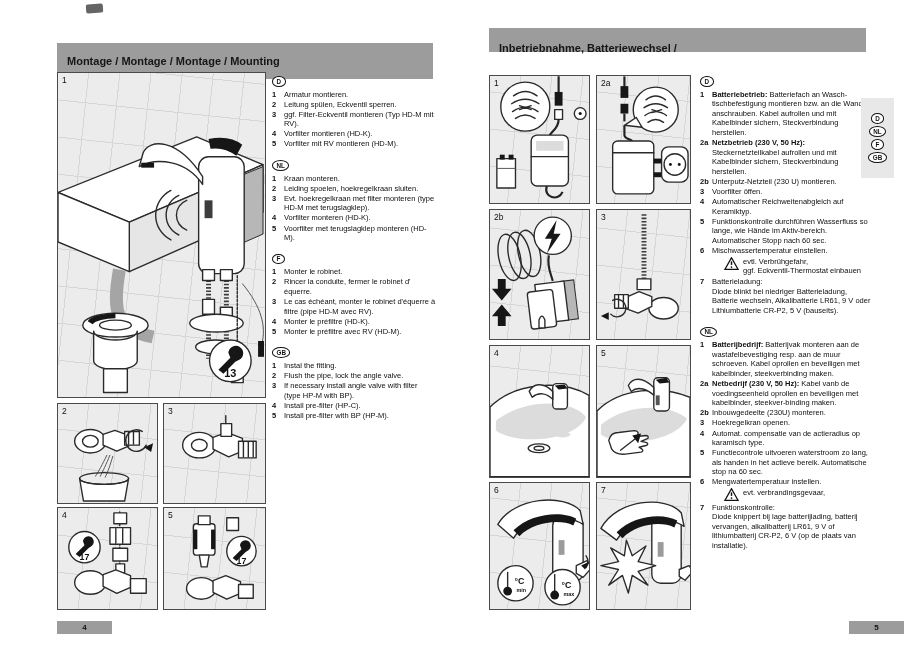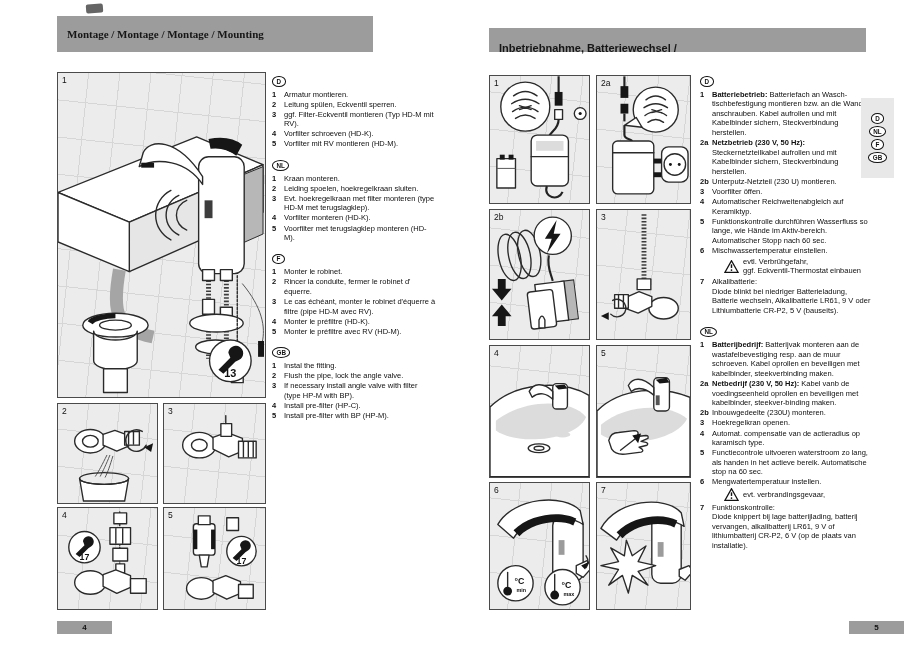--- a/index.html
+++ b/index.html
@@ -2,37 +2,37 @@
 <html><head>
 <meta charset="utf-8">
 <style>
   html,body{margin:0;padding:0;background:#fff;}
   .stage{position:relative;width:920px;height:669px;background:#ffffff;overflow:hidden;
          font-family:"Liberation Sans",sans-serif;color:#101010;}
   .corner-mark{position:absolute;left:86px;top:4px;width:17px;height:9px;background:#4a4a4a;
          border-radius:2px;transform:rotate(-4deg);opacity:.85;}
   .bar{position:absolute;background:#9c9c9c;color:#161616;font-weight:700;font-size:11px;
        padding-left:10px;box-sizing:border-box;}
-  .bar-left{left:57px;top:16px;width:316px;height:36px;line-height:36px;font-family:Liberation Serif, serif;}
+  .bar-left{left:57px;top:43px;width:376px;height:36px;line-height:36px;}
   .bar-right{left:489px;top:28px;width:377px;height:24px;padding-top:14px;line-height:13.5px;}
   .fig{position:absolute;background-color:#ececec;border:1px solid #4a4a4a;box-sizing:border-box;
        overflow:hidden;
        background-image:repeating-linear-gradient(96deg,transparent 0 30px,#d6d6d6 30px 31px),
                         repeating-linear-gradient(6deg,transparent 0 36px,#d6d6d6 36px 37px);}
   .fig svg{position:absolute;left:0;top:0;width:100%;height:100%;}
   .fig-label{position:absolute;left:4px;top:2px;font-size:8.5px;color:#111;z-index:3;}
   .col{position:absolute;font-size:7.5px;line-height:1.28;color:#0f0f0f;}
   .sec{margin-bottom:11px;}
   .badge{display:inline-block;border:1px solid #111;border-radius:50%;padding:.5px 3.5px;
          font-size:6.3px;font-weight:700;margin:0 0 3px 0;line-height:7.5px;background:#fff;}
   .step{display:flex;margin-bottom:.5px;}
   .step .n{font-weight:700;flex:0 0 12px;}
   .step .t{flex:1;}
   .block{display:block;}
-  .warn{display:flex;gap:4px;margin:1px 0 1px 12px;align-items:center;}
+  .warn{display:flex;gap:4px;margin:1px 0 1px 12px;}
   .pnum{position:absolute;background:#9c9c9c;width:55px;height:13px;text-align:center;
         font-size:8px;font-weight:700;line-height:13px;color:#111;}
   .lang-strip{position:absolute;left:861px;top:98px;width:33px;height:80px;background:#e8e8e8;
         display:flex;flex-direction:column;align-items:center;justify-content:center;gap:2.5px;}
   .lang-strip .badge{margin:0;}
   
   svg .o{fill:#fff;stroke:#2a2a2a;stroke-width:1.4;stroke-linejoin:round;}
   svg .o2{fill:#e6e6e6;stroke:#2a2a2a;stroke-width:1.4;stroke-linejoin:round;}
   svg .ln{fill:none;stroke:#2a2a2a;stroke-width:1.4;stroke-linecap:round;}
   svg .thin{fill:none;stroke:#555;stroke-width:1;}
@@ -183,21 +183,21 @@
       <div class="step">
           <span class="n">2</span>
           <span class="t">Leitung spülen, Eckventil sperren.</span>
         </div>
       <div class="step">
           <span class="n">3</span>
           <span class="t">ggf. Filter-Eckventil montieren (Typ HD-M mit RV).</span>
         </div>
       <div class="step">
           <span class="n">4</span>
-          <span class="t">Vorfilter schroeven (HD-K).</span>
+          <span class="t">Vorfilter montieren (HD-K).</span>
         </div>
       <div class="step">
           <span class="n">5</span>
           <span class="t">Vorfilter mit RV montieren (HD-M).</span>
         </div>
     </div>
     <div class="sec">
       <span class="badge">NL</span>
       <div class="step">
           <span class="n">1</span>
@@ -464,21 +464,21 @@
             <span>
                 <span class="block">evtl. Verbrühgefahr,</span>
                 <span class="block">ggf. Eckventil-Thermostat einbauen</span>
               </span>
           </span>
         </span>
       </div>
       <div class="step">
           <span class="n">7</span>
           <span class="t">
-            <span class="block">Alkalibatterie:</span>
+            <span class="block">Batterieladung:</span>
             <span class="block">Diode blinkt bei niedriger Batterieladung, Batterie wechseln, Alkalibatterie LR61, 9 V oder Lithiumbatterie CR-P2, 5 V (bauseits).</span>
           </span>
         </div>
     </div>
     <div class="sec">
       <span class="badge">NL</span>
       <div class="step">
           <span class="n">1</span>
           <span class="t"><b>Batterijbedrijf:</b> <span>Batterijvak monteren aan de wastafelbevestiging resp. aan de muur schroeven. Kabel oprollen en beveiligen met kabelbinder, steekverbinding maken.</span></span>
         </div>

